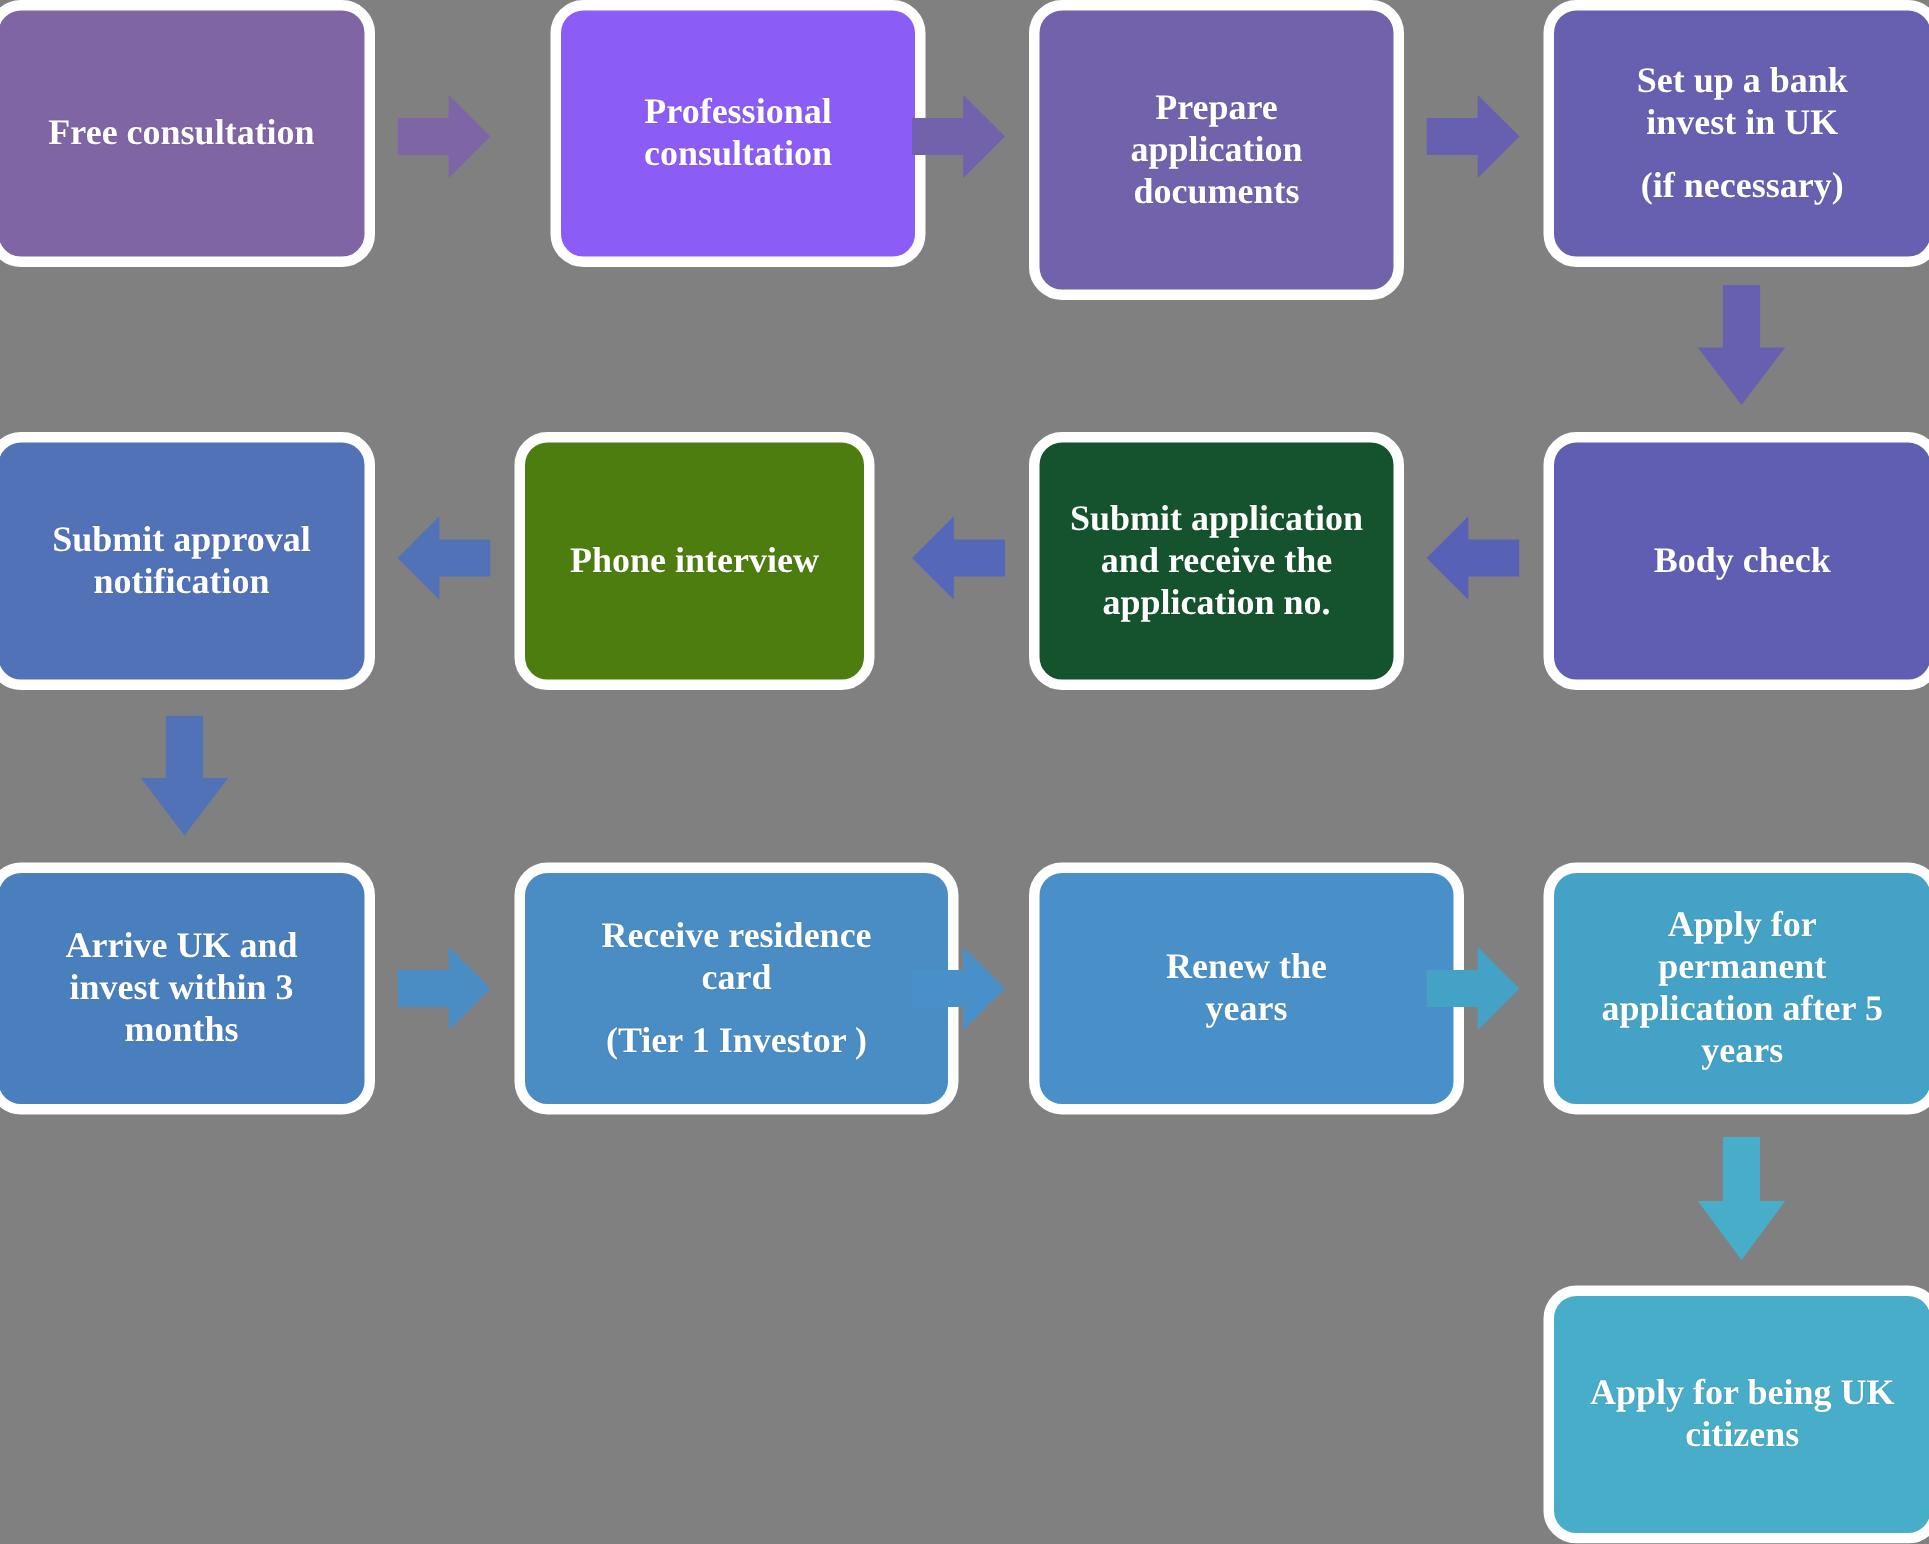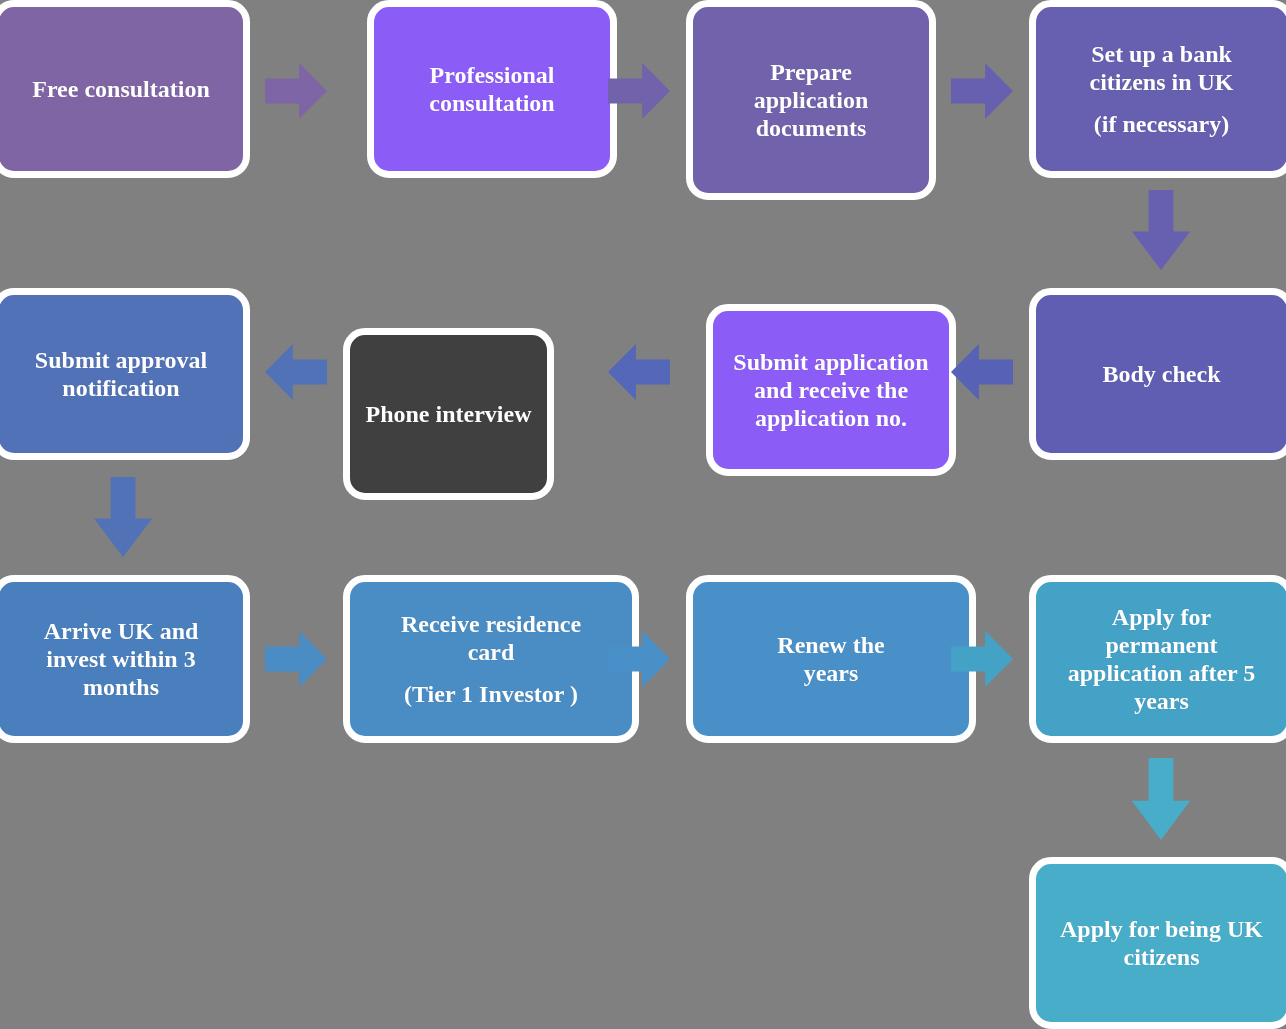--- a/index.html
+++ b/index.html
@@ -72,38 +72,38 @@
     <div class="node" style="left: 686px; top: 0px; width: 250px; height: 200px; background: rgb(114, 98, 171);">
       <div class="lines">
         <span class="l">Prepare</span>
         <span class="l">application</span>
         <span class="l">documents</span>
       </div>
     </div>
     <div class="node" style="left: 1029px; top: 0px; width: 265px; height: 178px; background: rgb(103, 96, 176);">
       <div class="lines">
         <span class="l">Set up a bank</span>
-        <span class="l">citizens in UK</span>
+        <span class="l">invest in UK</span>
         <span class="gap"></span>
         <span class="l">(if necessary)</span>
       </div>
     </div>
     <div class="node" style="left: 1029px; top: 288px; width: 265px; height: 172px; background: rgb(95, 94, 179);">
       <div class="lines">
         <span class="l">Body check</span>
       </div>
     </div>
-    <div class="node" style="left: 686px; top: 304px; width: 250px; height: 172px; background: #8b5cf6; margin-left: 20px;">
+    <div class="node" style="left: 686px; top: 288px; width: 250px; height: 172px; background: #14532d;">
       <div class="lines">
         <span class="l">Submit application</span>
         <span class="l">and receive the</span>
         <span class="l">application no.</span>
       </div>
     </div>
-    <div class="node" style="left: 343px; top: 288px; width: 211px; height: 172px; background: #404040; margin-top: 40px;">
+    <div class="node" style="left: 343px; top: 288px; width: 240px; height: 172px; background: #4d7c0f;">
       <div class="lines">
         <span class="l">Phone interview</span>
       </div>
     </div>
     <div class="node" style="left: -8px; top: 288px; width: 258px; height: 172px; background: rgb(82, 114, 184);">
       <div class="lines">
         <span class="l">Submit approval</span>
         <span class="l">notification</span>
       </div>
     </div>

